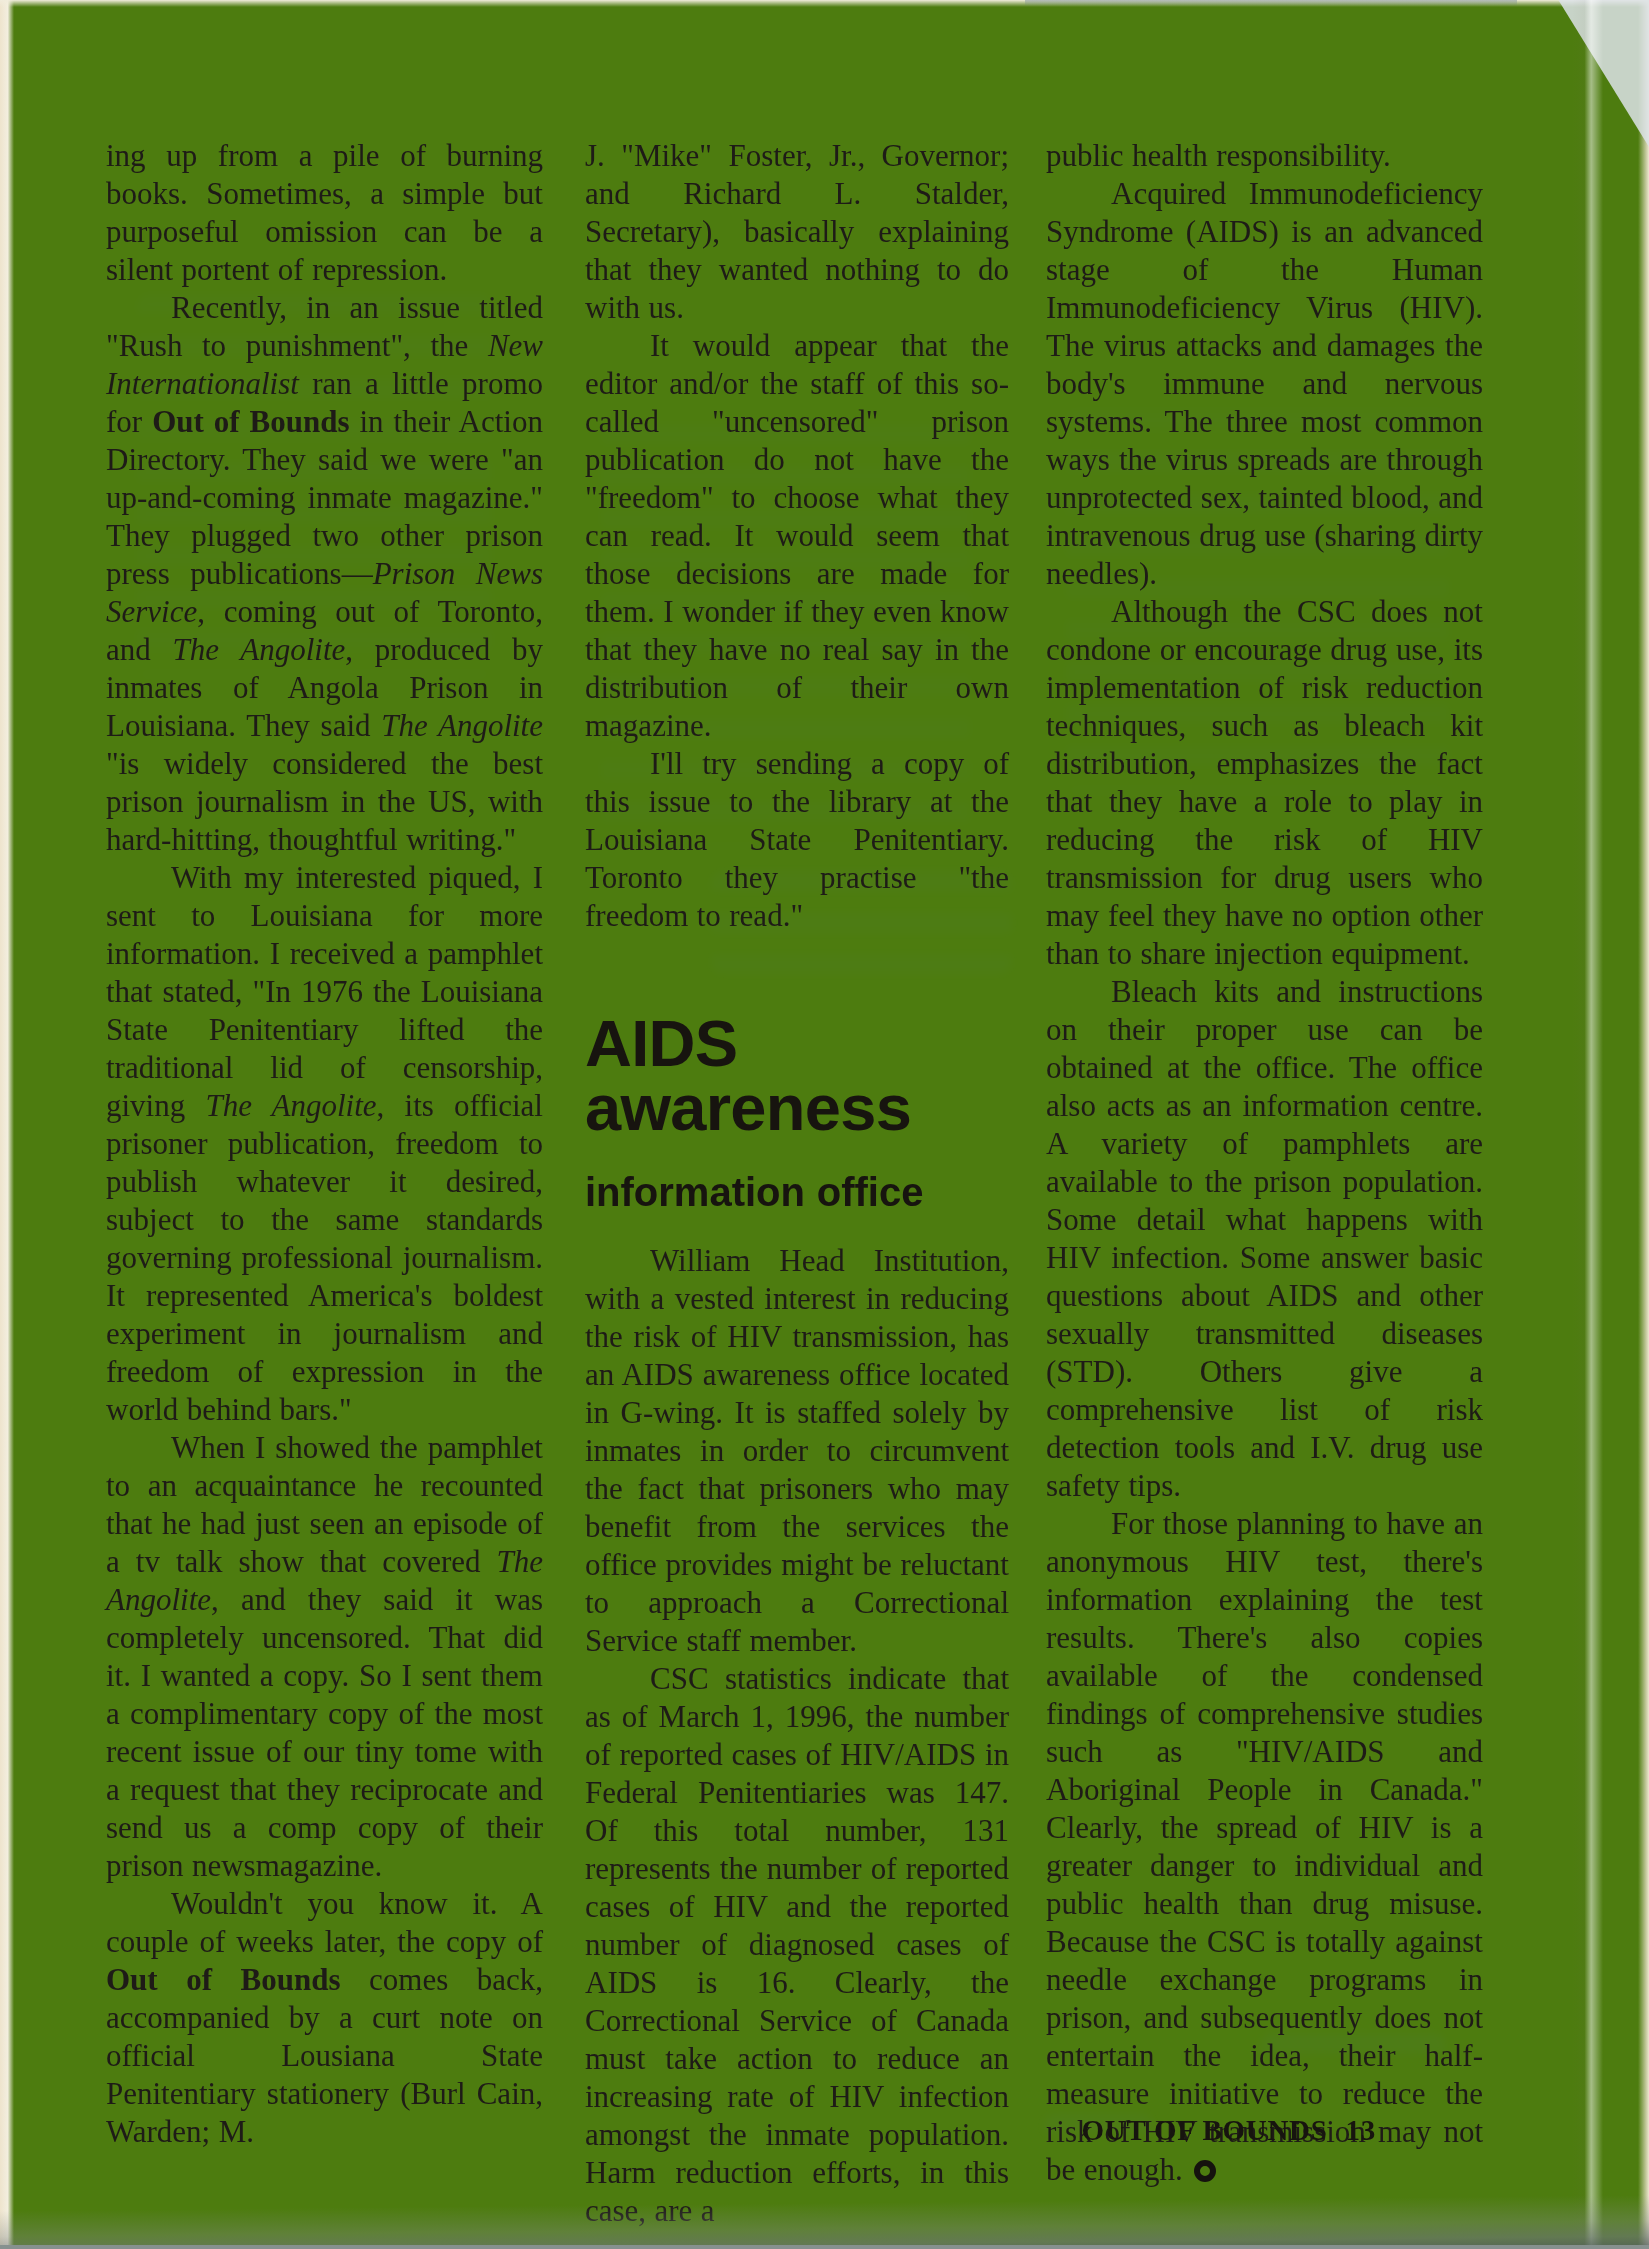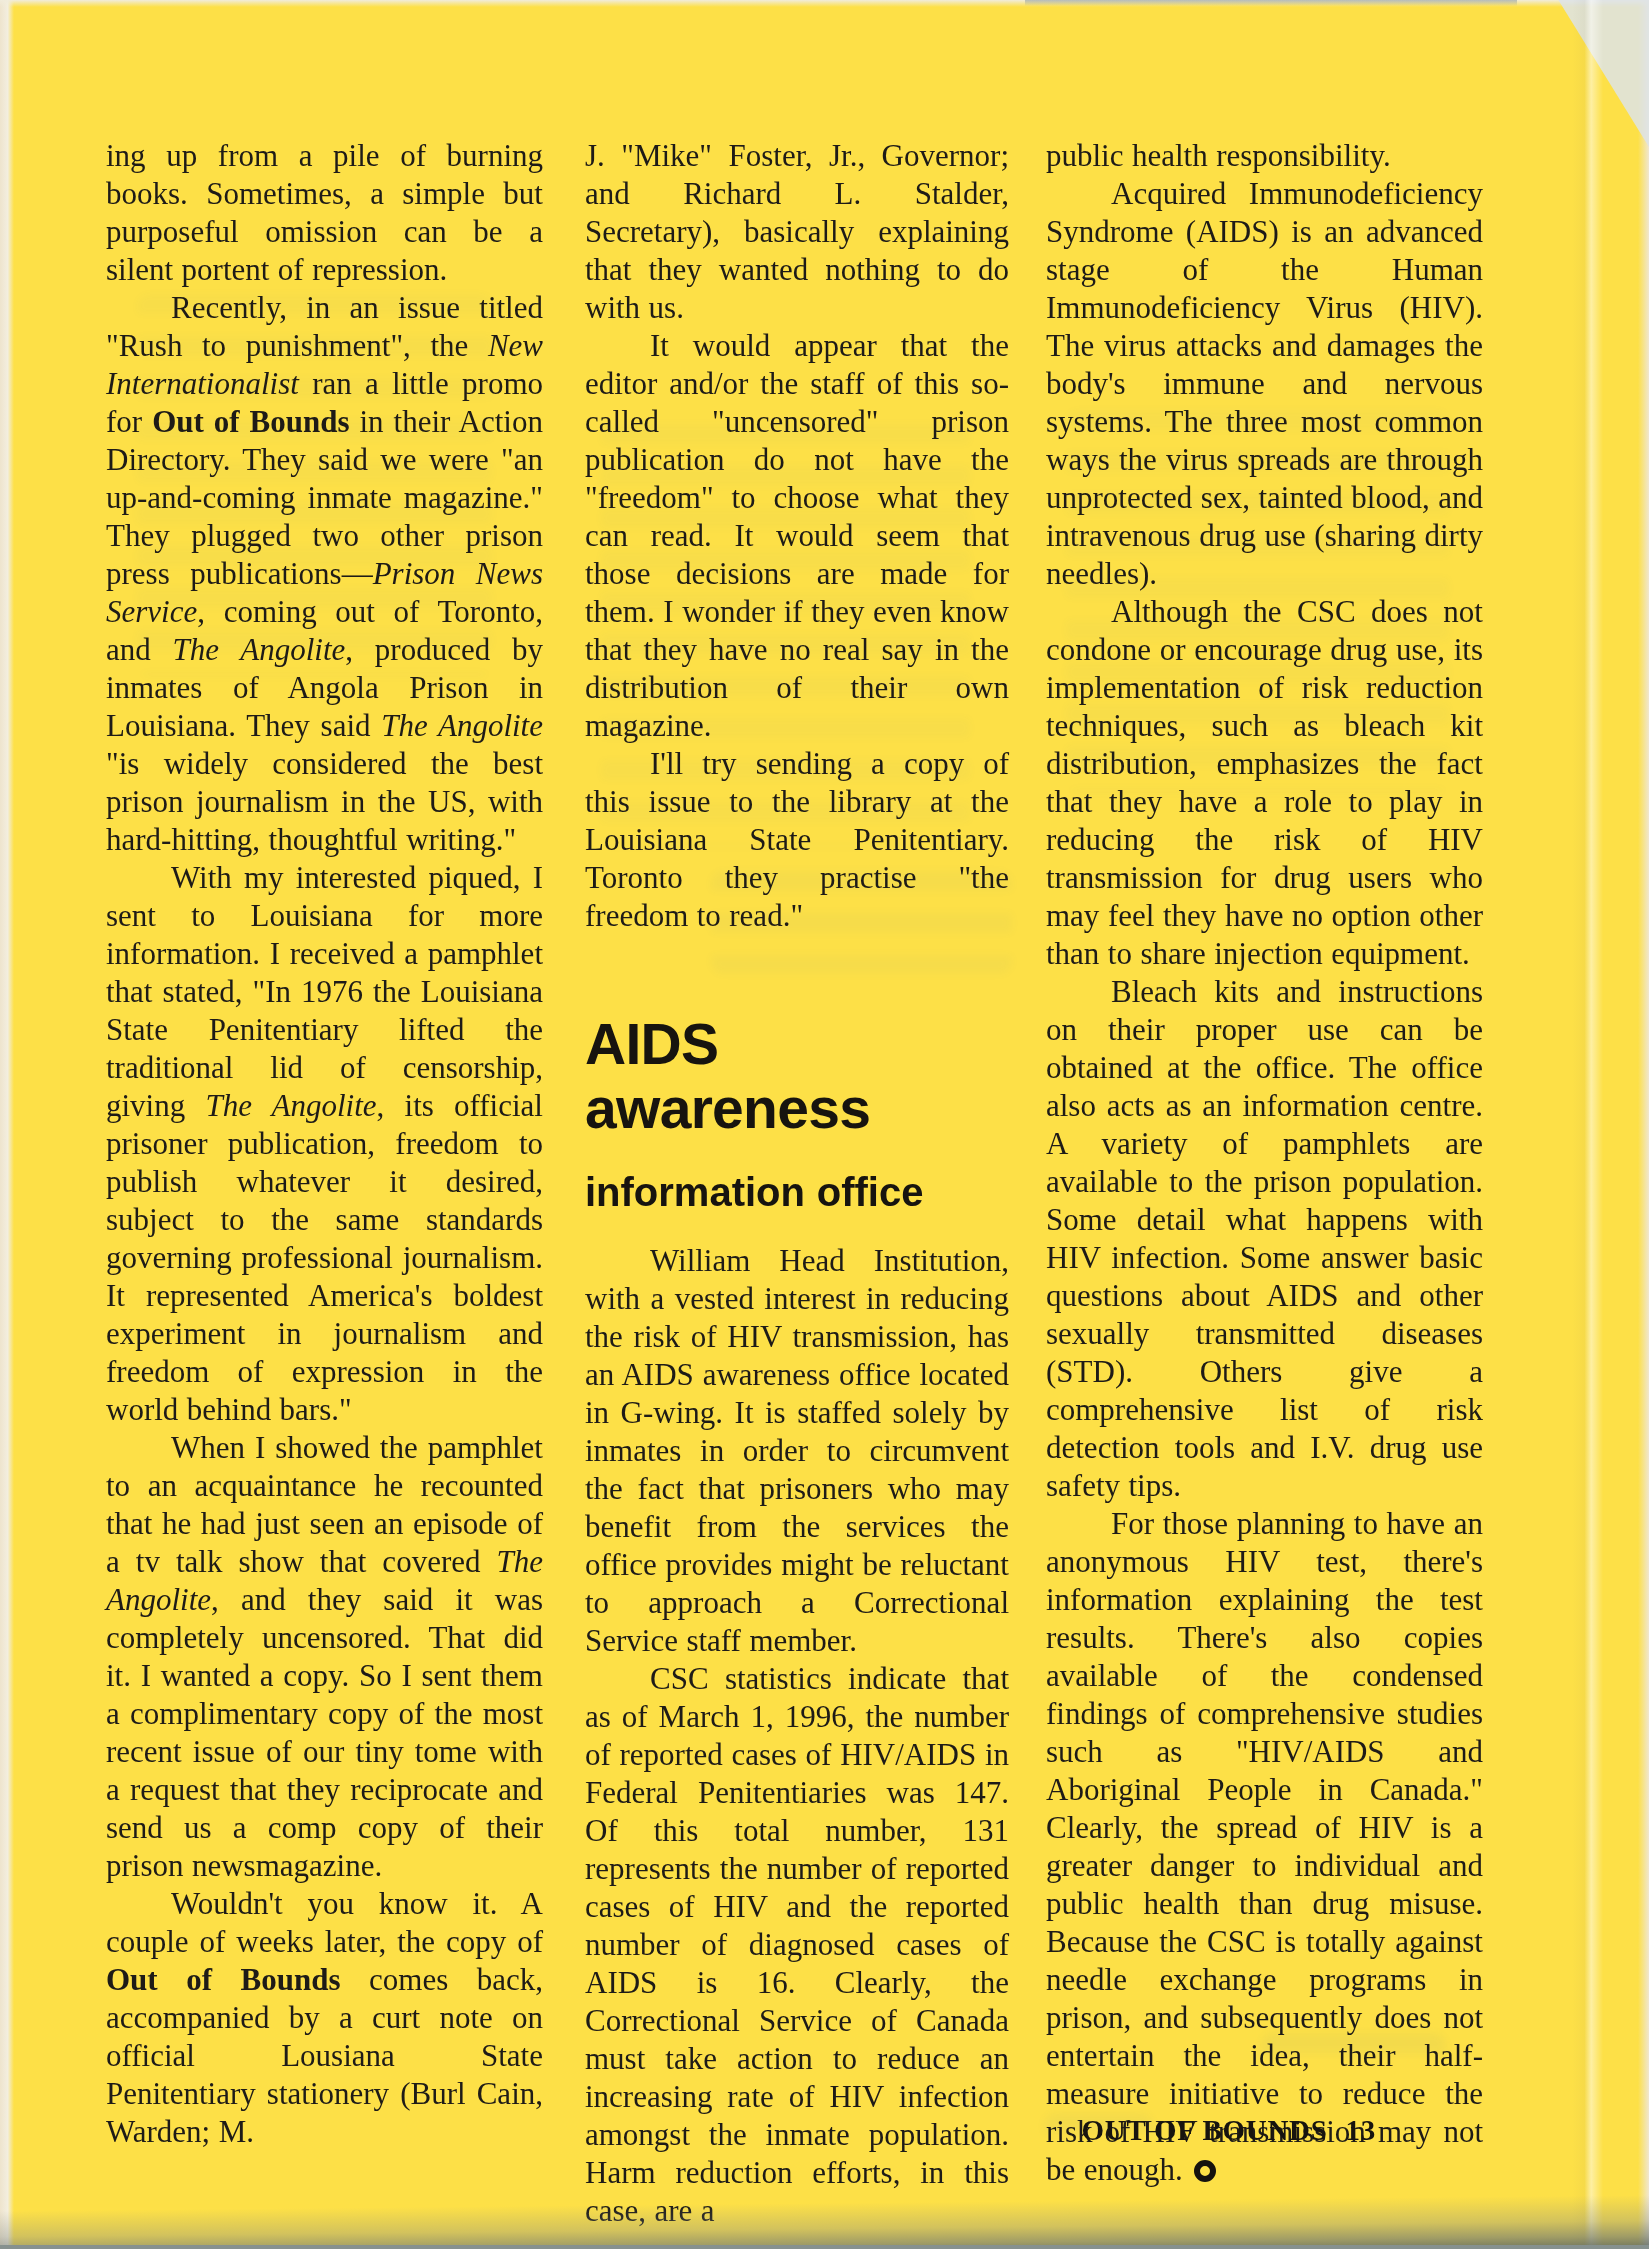--- a/index.html
+++ b/index.html
@@ -1,21 +1,21 @@
 <!DOCTYPE html>
 <html lang="en" style="font-size:11px"><head>
 <meta charset="utf-8">
 <style>
   html, body { margin: 0; padding: 0; background: #e8e6e0; }
 
   .scan {
     position: relative;
     width: 1649px;
     height: 2250px;
-    background: #fde047;
+    background: #4d7c0f;
     overflow: hidden;
     font-family: "Liberation Serif", "DejaVu Serif", serif;
     color: #1e1b17;
   }
 
   
   .edge-left {
     position: absolute; left: 0; top: 0; width: 13.7px; height: 100%;
     background: linear-gradient(to right, #eee4cd, #f3eedf 55%, rgba(243,238,223,0));
   }
@@ -90,21 +90,21 @@
   .col-3 { width: 437px; font-family: Liberation Serif, serif; }
 
   .para { margin: 0; }
   .para.ind { text-indent: 65px; }
   .it { font-style: italic; }
   .bo { font-weight: bold; }
 
   .article-heading {
     font-family: "Liberation Sans", "DejaVu Sans", sans-serif;
     font-weight: 700;
-    font-size: 57px;
+    font-size: 65px;
     line-height: 64px;
     letter-spacing: -0.7px;
     color: #17140f;
     margin: 77px 0 0 0;
     text-align: left;
     text-indent: 0;
   }
   .article-subheading {
     font-family: "Liberation Sans", "DejaVu Sans", sans-serif;
     font-weight: 700;

